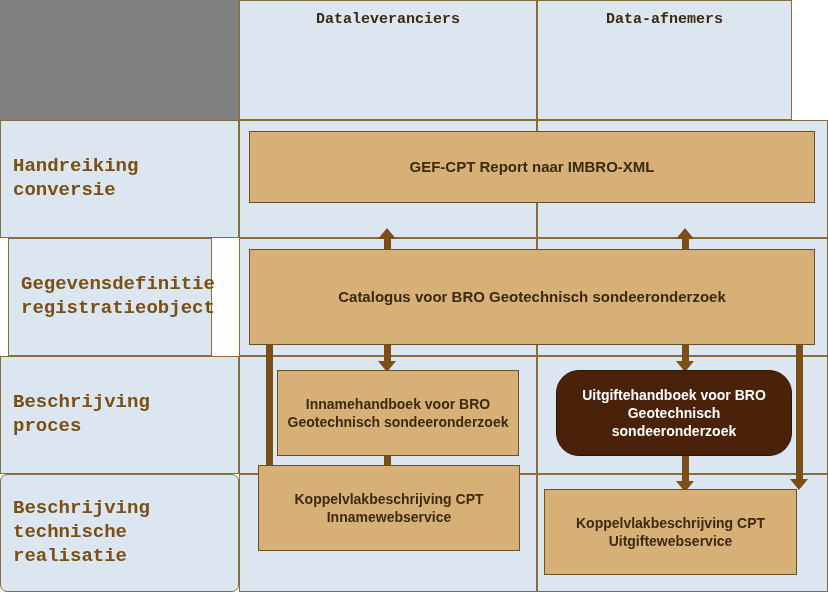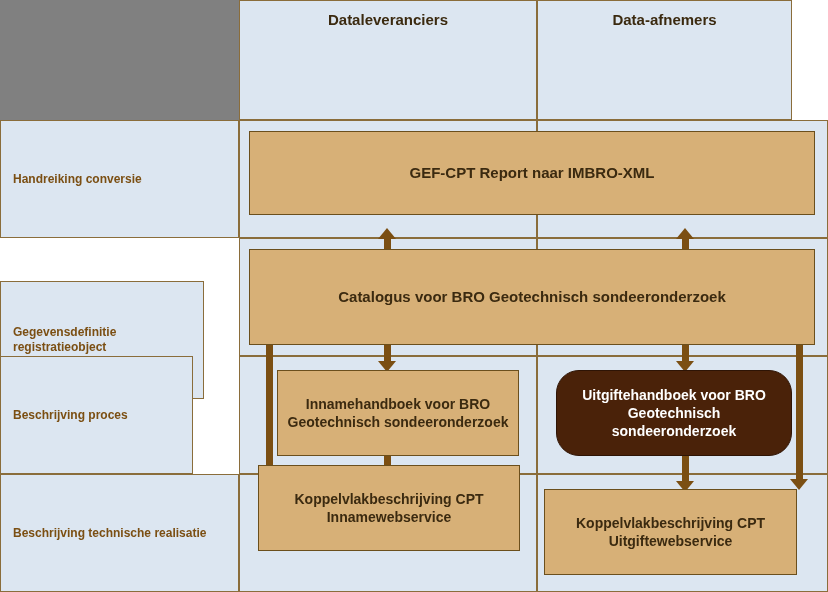--- a/index.html
+++ b/index.html
@@ -17,41 +17,42 @@
     background: #ffffff;
     overflow: hidden;
   }
 
   
   .cell {
     position: absolute;
     box-sizing: border-box;
     border: 1px solid #8a6d3b;
     background: #dce6f1;
+    font-family: Liberation Mono, monospace;
   }
   .cell.corner {
     background: #808080;
     border: 1px solid #808080;
   }
   .col-header {
     display: flex;
     align-items: flex-start;
     justify-content: center;
     padding-top: 10px;
     font-weight: bold;
     font-size: 15px;
     color: #3b2a10;
   }
   .row-header {
     display: flex;
     align-items: center;
     justify-content: flex-start;
     padding: 0 12px;
     font-weight: bold;
-    font-size: 12px;
+    font-size: 19px;
     color: #7b4f13;
     line-height: 1.25;
   }
 
   
   .box {
     position: absolute;
     box-sizing: border-box;
     border: 1px solid #6b4f1d;
     background: #d7b077;
@@ -130,33 +131,33 @@
   <div class="cell col-header" style="left:537px; top:0px; width:255px; height:120px;">
     <span>Data-afnemers</span>
   </div>
 
   <div class="cell row-header" style="left:0px; top:120px; width:239px; height:118px;">
     <span>Handreiking conversie</span>
   </div>
   <div class="cell" style="left:239px; top:120px; width:298px; height:118px;"></div>
   <div class="cell" style="left:537px; top:120px; width:291px; height:118px;"></div>
 
-  <div class="cell row-header" style="left:0px; top:238px; width:204px; height:118px;margin-top:43px;">
+  <div class="cell row-header" style="left:8px; top:238px; width:204px; height:118px;">
     <span>Gegevensdefinitie registratieobject</span>
   </div>
   <div class="cell" style="left:239px; top:238px; width:298px; height:118px;"></div>
   <div class="cell" style="left:537px; top:238px; width:291px; height:118px;"></div>
 
-  <div class="cell row-header" style="left:0px; top:356px; width:193px; height:118px;">
+  <div class="cell row-header" style="left:0px; top:356px; width:239px; height:118px;">
     <span>Beschrijving proces</span>
   </div>
   <div class="cell" style="left:239px; top:356px; width:298px; height:118px;"></div>
   <div class="cell" style="left:537px; top:356px; width:291px; height:118px;"></div>
 
-  <div class="cell row-header" style="left:0px; top:474px; width:239px; height:118px;">
+  <div class="cell row-header" style="left:0px; top:474px; width:239px; height:118px;border-radius:7px;">
     <span>Beschrijving technische realisatie</span>
   </div>
   <div class="cell" style="left:239px; top:474px; width:298px; height:118px;"></div>
   <div class="cell" style="left:537px; top:474px; width:291px; height:118px;"></div>
 
   <div class="arrow up" style="left:378px; top:228px; width:18px; height:40px;">
     <div class="head"></div>
       <div class="shaft"></div>
   </div>
 
@@ -188,21 +189,21 @@
   <div class="arrow down" style="left:378px; top:450px; width:18px; height:42px;">
     <div class="shaft"></div>
       <div class="head"></div>
   </div>
 
   <div class="arrow down" style="left:676px; top:450px; width:18px; height:42px;">
     <div class="shaft"></div>
       <div class="head"></div>
   </div>
 
-  <div class="box wide" style="left:249px; top:131px; width:566px; height:84px;">
+  <div class="box wide" style="left:249px; top:131px; width:566px; height:72px;">
     <span>GEF-CPT Report naar IMBRO-XML</span>
   </div>
 
   <div class="box wide" style="left:249px; top:249px; width:566px; height:96px;">
     <span>Catalogus voor BRO Geotechnisch sondeeronderzoek</span>
   </div>
 
   <div class="box small" style="left:277px; top:370px; width:242px; height:86px;">
     <span>Innamehandboek voor BRO Geotechnisch sondeeronderzoek</span>
   </div>

